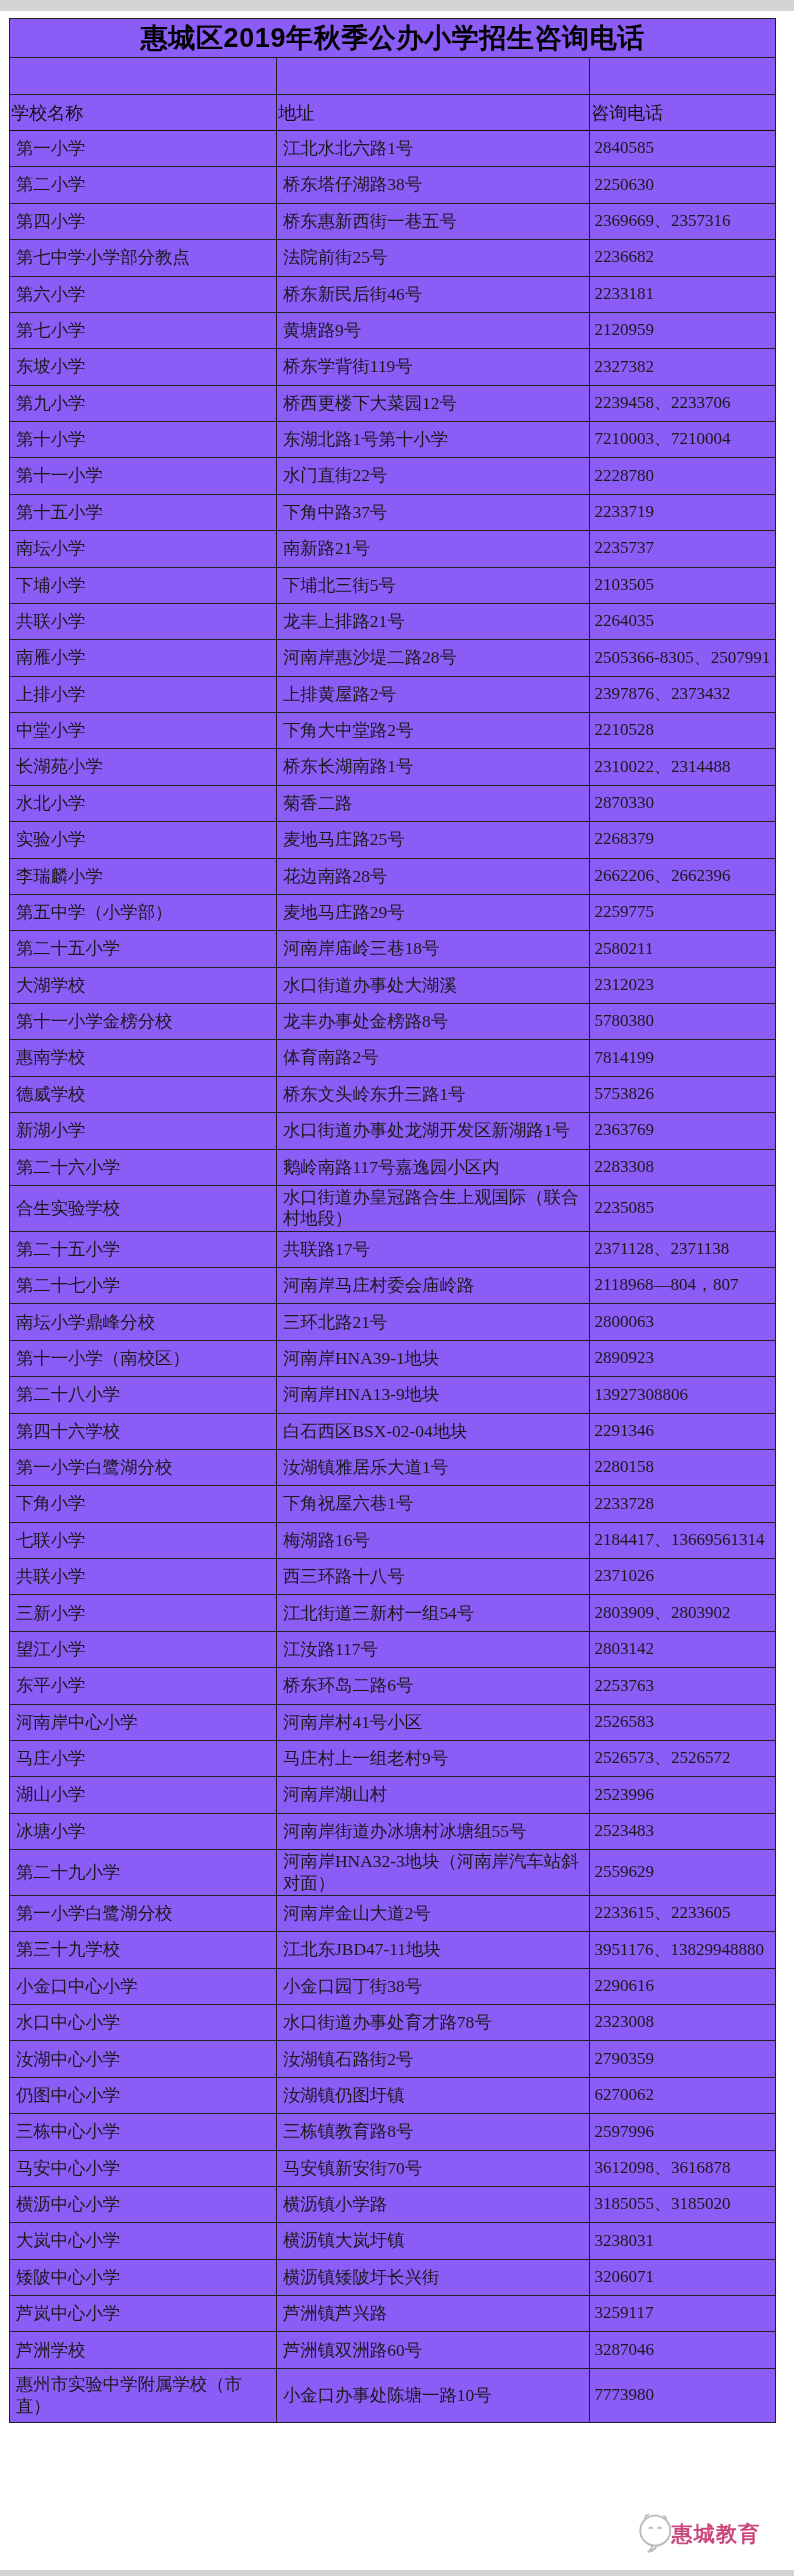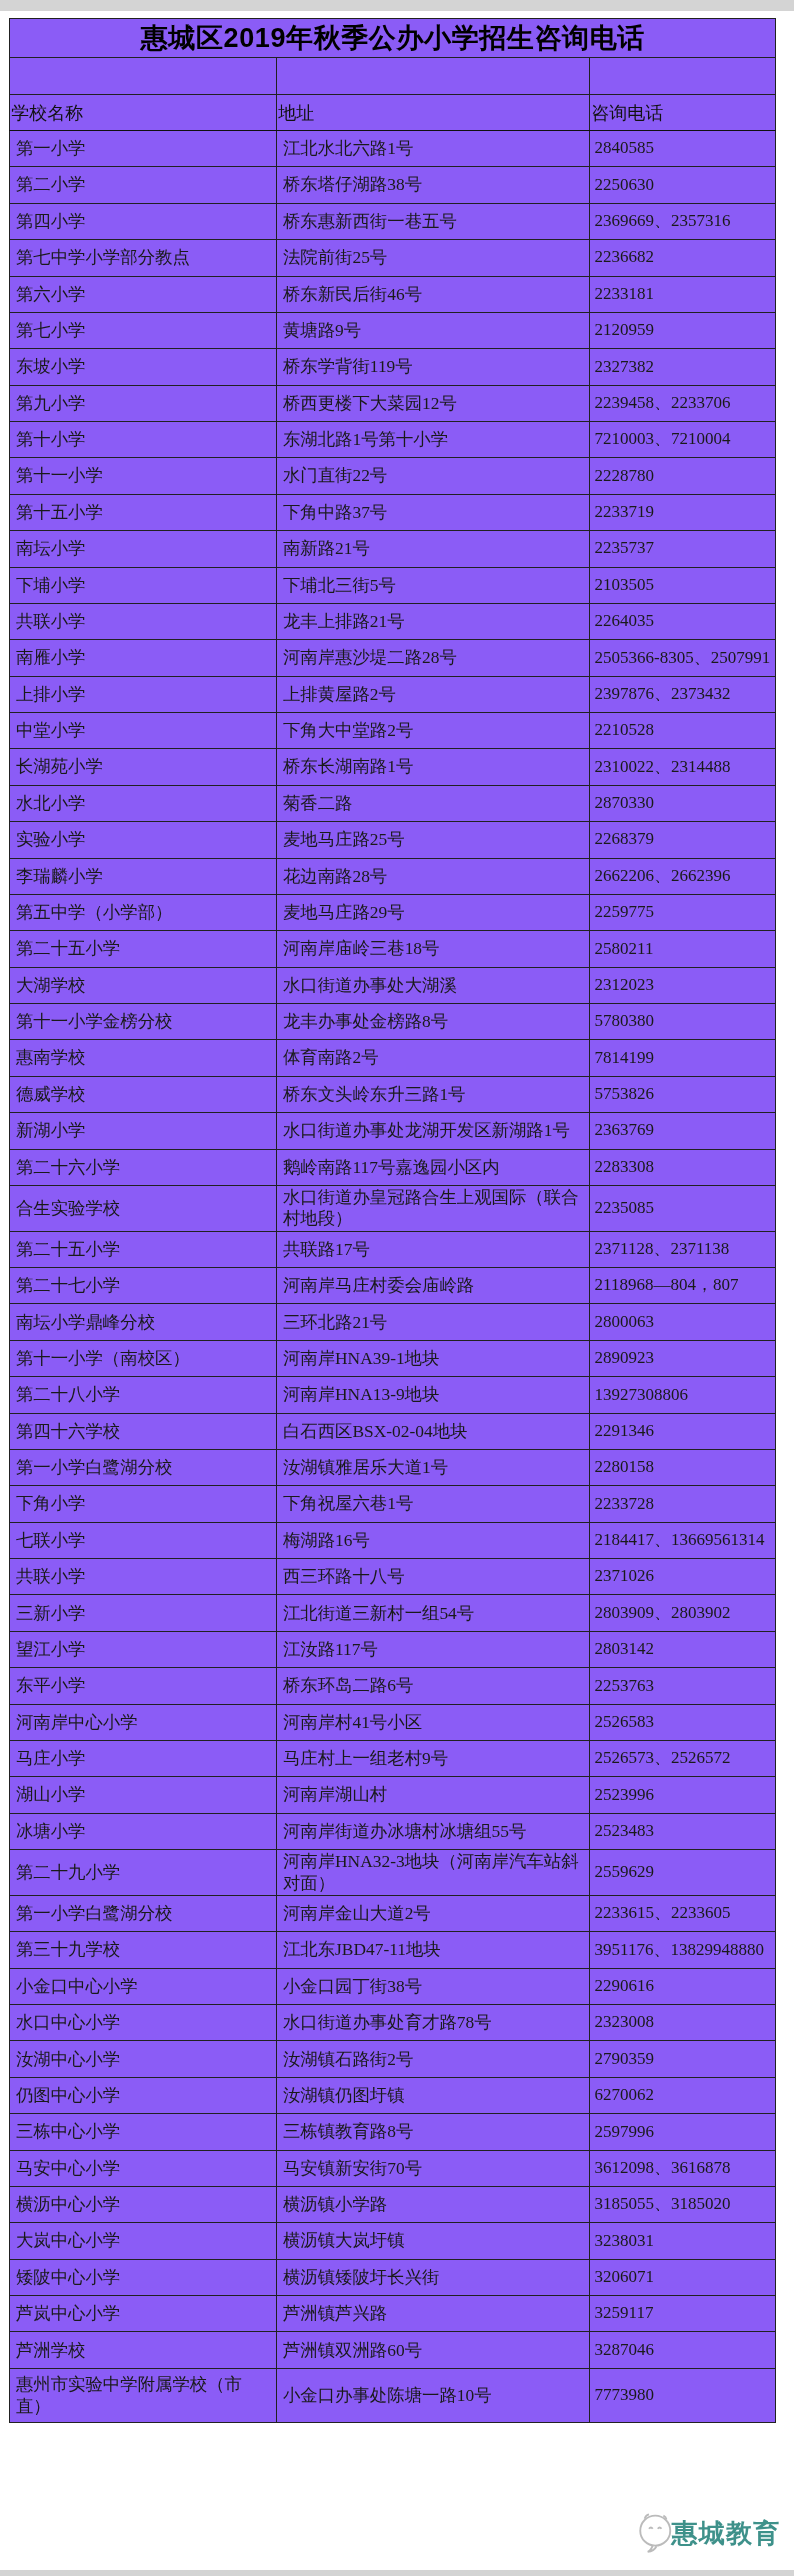--- a/index.html
+++ b/index.html
@@ -44,21 +44,21 @@
   }
   tbody.rows td.phone{font-size:17px;padding-left:4.3px;}
   tbody.rows tr.row-last td{height:51px;}
 
   .watermark{
     position:absolute;left:634px;top:2511px;width:149px;height:45px;
     display:flex;align-items:center;z-index:5;opacity:0.8;pointer-events:none;
   }
   .watermark .wm-text{
     font-family:"Liberation Sans","DejaVu Sans",sans-serif;
-    font-weight:bold;font-size:26px;color:#0f766e;letter-spacing:1.2px;
+    font-weight:bold;font-size:21px;color:#be185d;letter-spacing:1.2px;
     margin-left:-7.4px;white-space:nowrap;
   }
 </style>
 </head>
 <body>
 
 <div class="top-strip"></div>
 
 <table class="schools">
   <colgroup>

